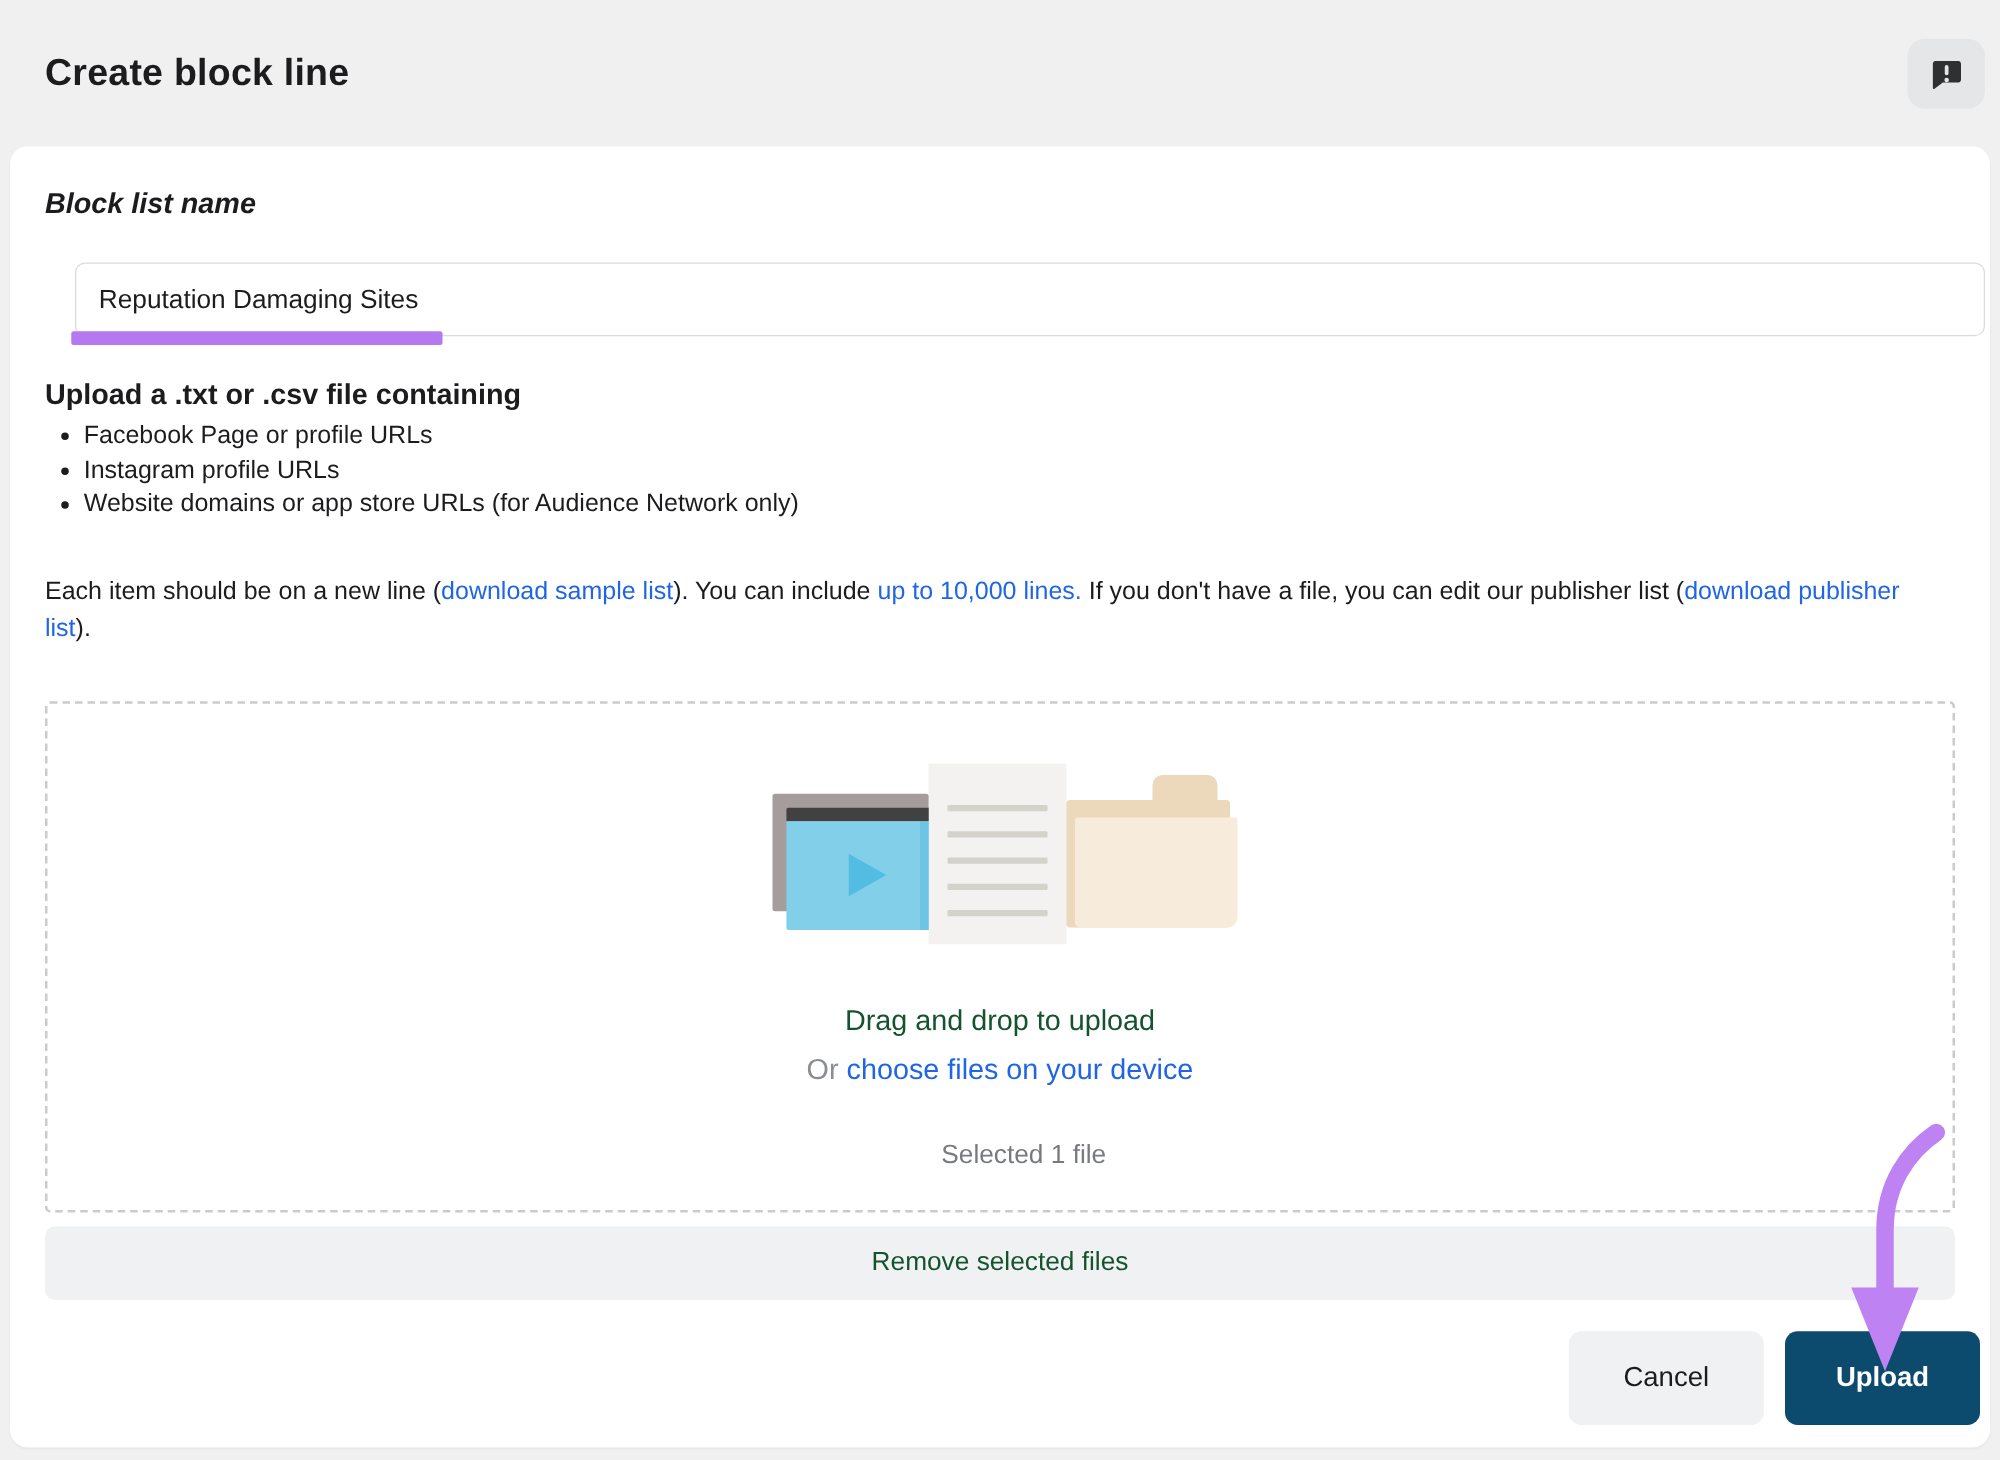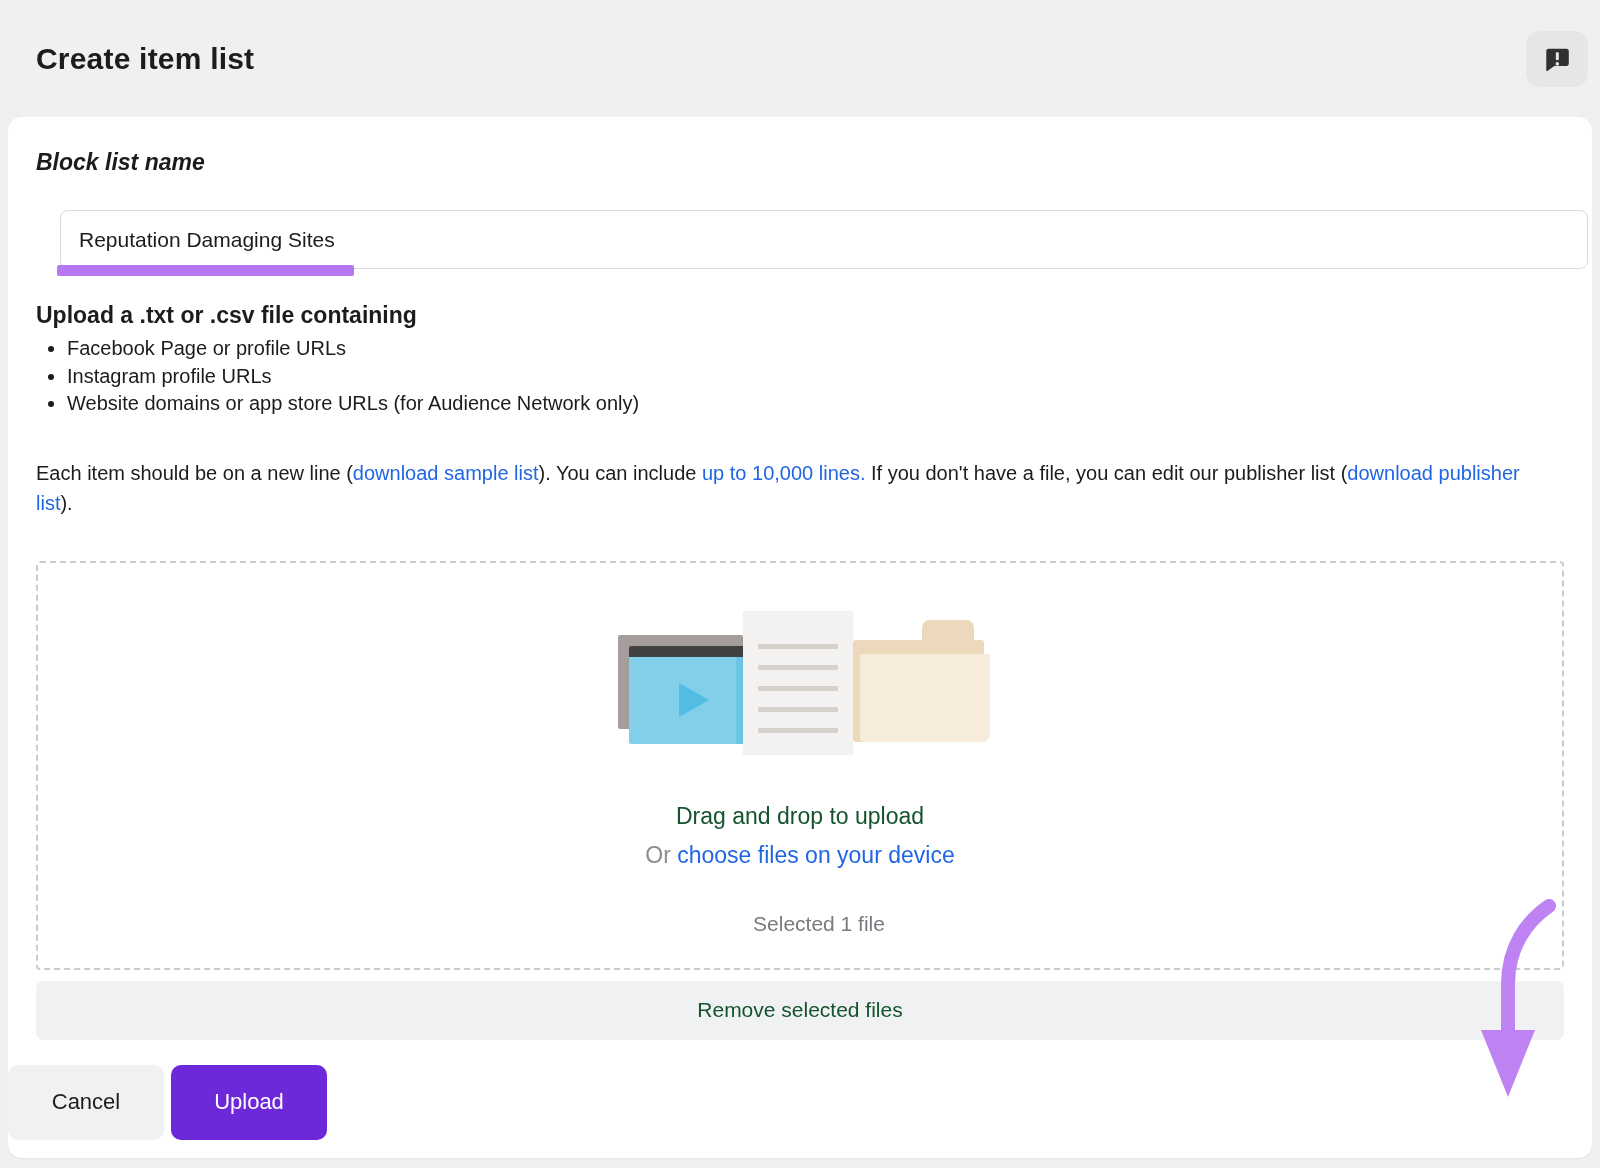--- a/index.html
+++ b/index.html
@@ -141,47 +141,47 @@
     margin-top:11px;
     height:59px; width:100%;
     background:#f0f1f2;
     border:none; border-radius:8px;
     font-size:21px; color:#14532d;
     font-family:"Liberation Sans", sans-serif;
     cursor:pointer;
   }
   .footer {
     margin-top:25px;
-    display:flex; gap:7px;
+    display:flex; justify-content:flex-end; gap:17px;
     padding-right:8px;
   }
   .btn {
     height:75px; min-width:156px;
     border:none; border-radius:10px;
     font-size:22px;
     font-family:"Liberation Sans", sans-serif;
     cursor:pointer;
     padding:0 40px;
   }
   .btn-cancel { background:#f0f1f2; color:#1c1c1e; }
-  .btn-upload { background:#6d28d9; color:#fff; font-weight:normal; }
+  .btn-upload { background:#0c4a6e; color:#fff; font-weight:bold; }
 
   
   .arrow-svg {
     position:absolute;
     left:1470px; top:888px;
     z-index:10;
     pointer-events:none;
   }
 </style>
 </head>
 <body>
 
 <div class="header">
-  <h1 class="page-title">Create item list</h1>
+  <h1 class="page-title">Create block line</h1>
   <button class="feedback-btn">
     <span style="display:flex">
       <svg width="30" height="30" viewBox="0 0 28 28">
         <path fill="#2f3031" d="M6 4.5h17c1.1 0 2 .9 2 2v12c0 1.1-.9 2-2 2H11.5L5 25.3c-.5.4-1-.1-1-.6V6.5c0-1.1.9-2 2-2z"></path>
         <rect x="12.9" y="7.5" width="2.8" height="7.6" rx="1.4" fill="#e5e6e7"></rect>
         <circle cx="14.3" cy="18.6" r="1.7" fill="#e5e6e7"></circle>
       </svg>
     </span>
   </button>
 </div>

